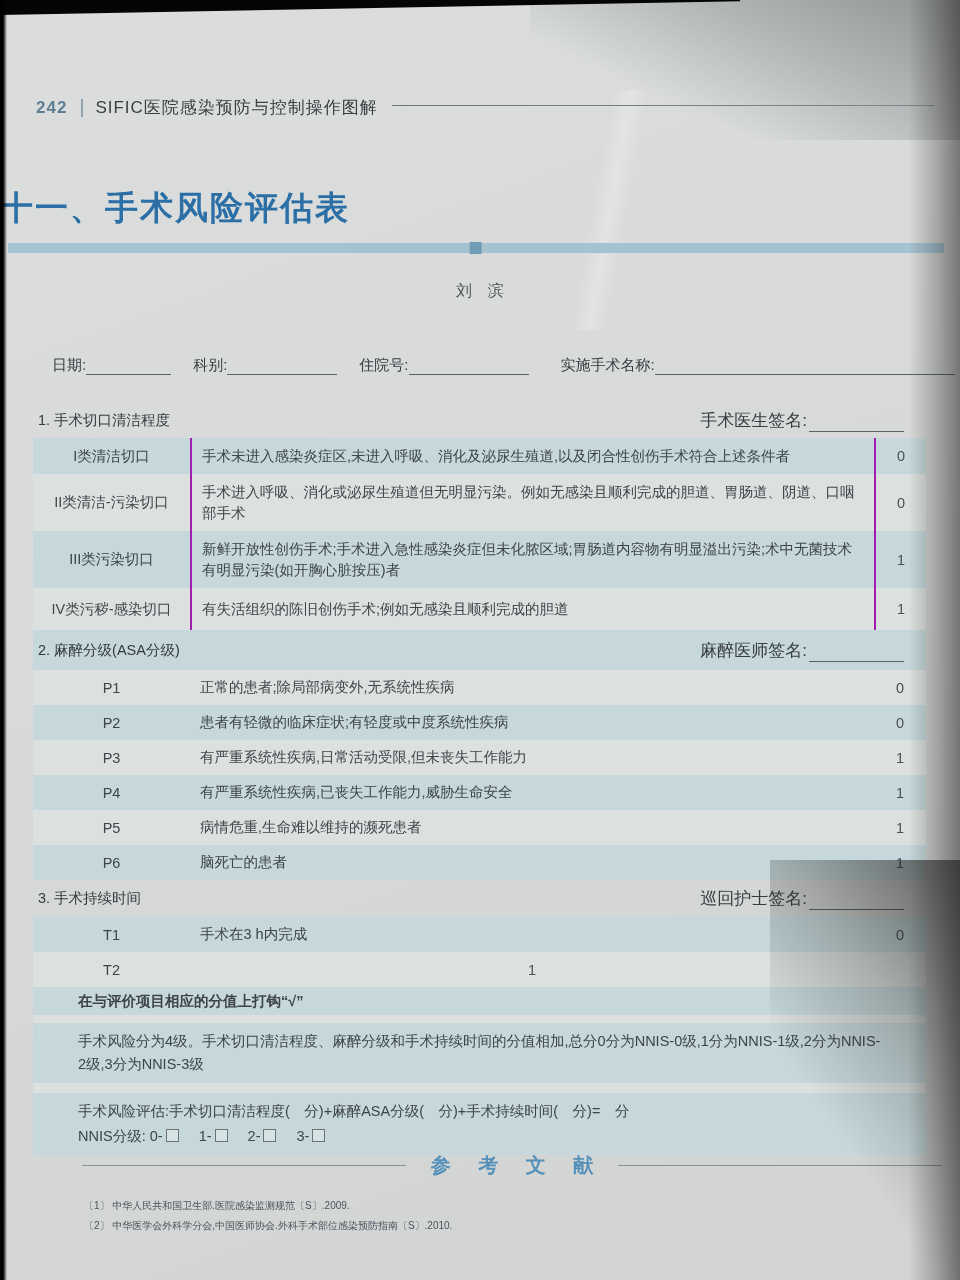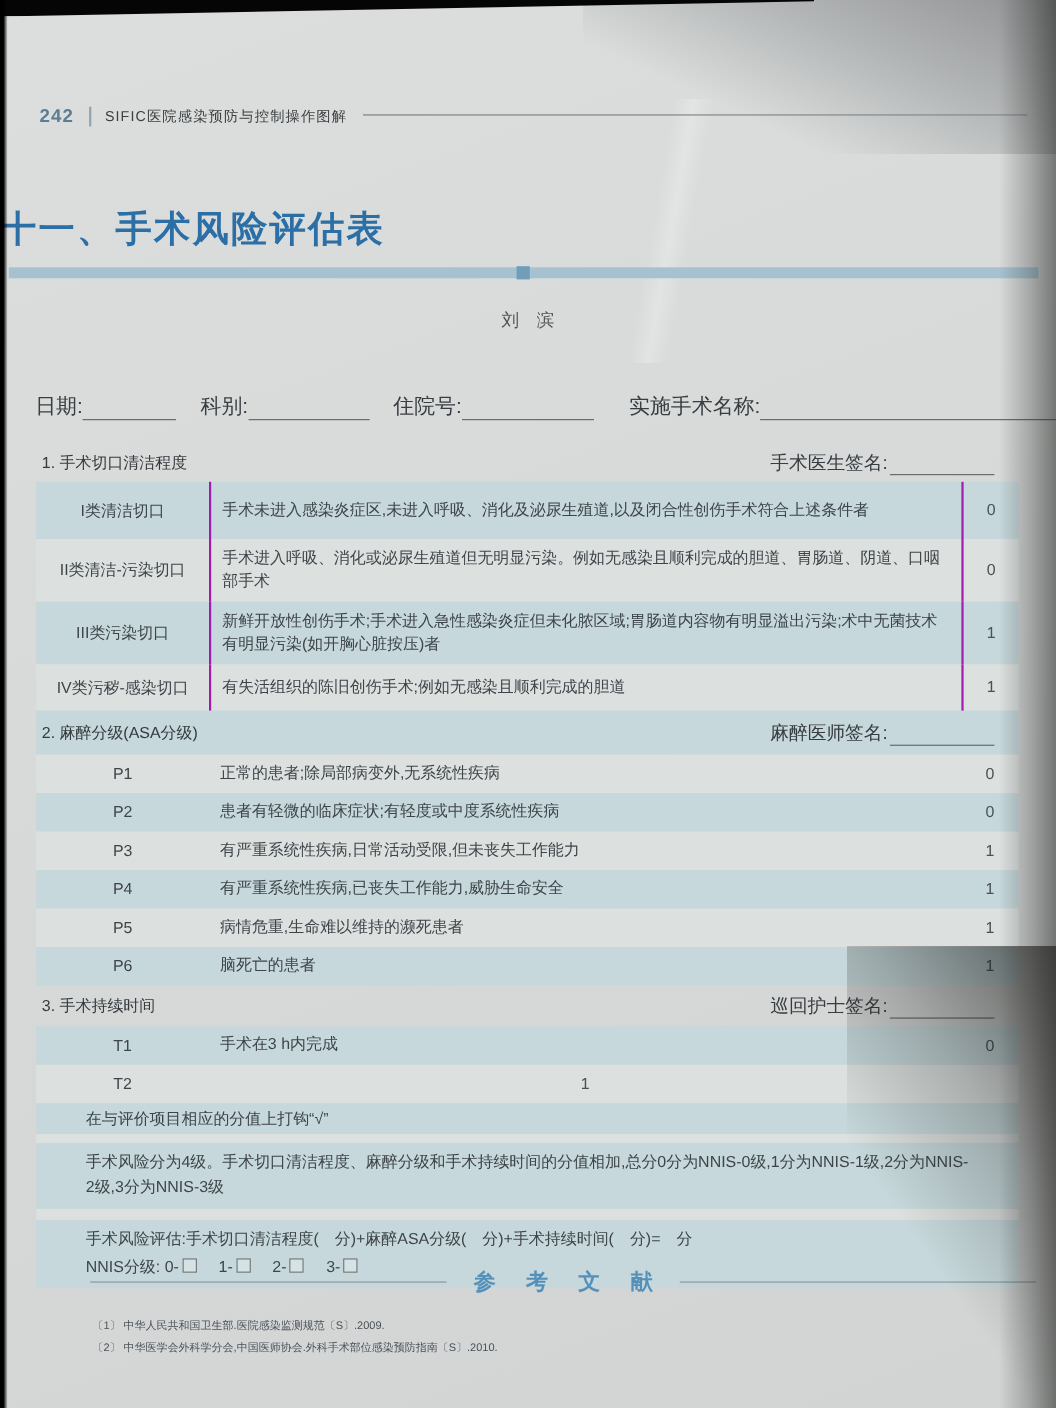--- a/index.html
+++ b/index.html
@@ -17,53 +17,53 @@
     background:linear-gradient(to right,rgba(35,35,33,0) 0%,rgba(35,35,33,0.28) 55%,rgba(35,35,33,0.55) 100%);z-index:28;}
   .corner-br-shadow{position:absolute;bottom:0;right:0;width:190px;height:420px;
     background:linear-gradient(235deg,rgba(25,25,23,0.65) 0%,rgba(25,25,23,0.25) 35%,rgba(25,25,23,0) 65%);z-index:27;}
   .fold-sheen{position:absolute;top:90px;left:540px;width:140px;height:240px;
     background:linear-gradient(100deg,rgba(255,255,255,0) 40%,rgba(255,255,255,0.25) 50%,rgba(255,255,255,0) 60%);z-index:5;}
 
   
   .runhead{position:absolute;top:96px;left:36px;right:26px;display:flex;align-items:center;z-index:10;}
   .pagenum{font-size:17px;font-weight:bold;color:#5c7e93;letter-spacing:1px;}
   .rh-div{width:2px;height:18px;background:#8fa4b0;margin:0 12px 0 14px;}
-  .booktitle{font-size:13px;color:#3c4043;letter-spacing:1px;white-space:nowrap;text-align:right;}
+  .booktitle{font-size:17px;color:#3c4043;letter-spacing:1px;white-space:nowrap;text-align:right;}
   .rh-line{flex:1;height:1px;background:linear-gradient(to right,#6f797e,#7d8589);margin-left:14px;transform:translateY(-2px);}
 
   
   .chap-title{position:absolute;top:186px;left:0;width:100%;text-align:left;
     font-size:33px;font-weight:bold;letter-spacing:2px;z-index:10;}
   .title-bar{position:absolute;top:243px;left:8px;width:936px;height:10px;z-index:10;}
   .title-bar .sq{position:absolute;left:50%;top:-1px;transform:translateX(-53%);width:12px;height:12px;}
   .author{position:absolute;top:281px;left:0;width:100%;text-align:center;font-size:16px;color:#4c5356;z-index:10;}
 
   
-  .formline{position:absolute;top:356px;left:32px;right:40px;display:flex;align-items:flex-end;z-index:10;
-    font-size:19px;color:#373d41;}
+  .formline{position:absolute;top:356px;left:52px;right:40px;display:flex;align-items:flex-end;z-index:10;
+    font-size:15px;color:#373d41;}
   .ffield{display:flex;align-items:flex-end;white-space:nowrap;}
   .fl-u{display:inline-block;border-bottom:1.3px solid #5c6164;height:14px;}
   .u85{width:85px;margin-right:22px;} .u110{width:110px;margin-right:22px;} .u120{width:120px;margin-right:32px;} .u235{width:300px;}
 
   
   .riskTable{position:absolute;top:402px;left:33px;width:893px;z-index:10;font-size:14.5px;color:#3e4549;}
   .trow{display:grid;grid-template-columns:157px 1fr 52px;align-items:center;}
   .blue{background:#c6d8db;} .light{background:#dce1e0;}
   .cell.label{text-align:center;padding:0 4px;}
   .cell.desc{padding:2px 10px;line-height:1.42;}
   .cell.score{text-align:center;color:#4a5154;}
   .divided .cell.desc,.divided .cell.score{border-left:2px solid #a21caf;align-self:stretch;display:flex;align-items:center;}
   .divided .cell.desc{padding:2px 10px;}
   .divided .cell.score{justify-content:center;}
-  .r-h36{height:36px;} .r-h48{height:52px;} .r-h57{height:57px;} .r-h42{height:42px;}
+  .r-h36{height:36px;} .r-h48{height:36px;} .r-h57{height:57px;} .r-h42{height:42px;}
   .r-h40{height:40px;} .r-h35{height:35px;} .r-h37{height:37px;} .r-h28{height:28px;}
   .sechead{display:flex;justify-content:space-between;align-items:center;padding:0 4px 0 5px;}
   .sechead .sig{display:flex;align-items:flex-end;font-size:17px;color:#373d41;padding-right:18px;}
   .sig-u{display:inline-block;width:95px;border-bottom:1.3px solid #5c6164;height:13px;margin-left:2px;}
-  .noterow{display:flex;align-items:center;padding-left:45px;}
+  .noterow{display:flex;align-items:center;padding-left:45px;font-weight:bold;}
   .gap{background:#dce1e0;} .g8{height:8px;} .g12{height:10px;}
   .pararow{padding:7px 40px 7px 45px;line-height:1.6;display:block;}
   .evalrow{padding:6px 40px 6px 45px;line-height:1.7;display:block;}
   .cbox{display:inline-block;width:11px;height:11px;border:1.2px solid #6d7275;background:rgba(255,255,255,0.28);
     margin:0 16px 0 3px;vertical-align:-1px;}
   .nnis-opt{white-space:nowrap;}
 
   
   .refhead{position:absolute;top:1152px;left:82px;right:18px;display:flex;align-items:center;z-index:10;}
   .refhead .rline{flex:1;height:1px;background:#8a9296;}

